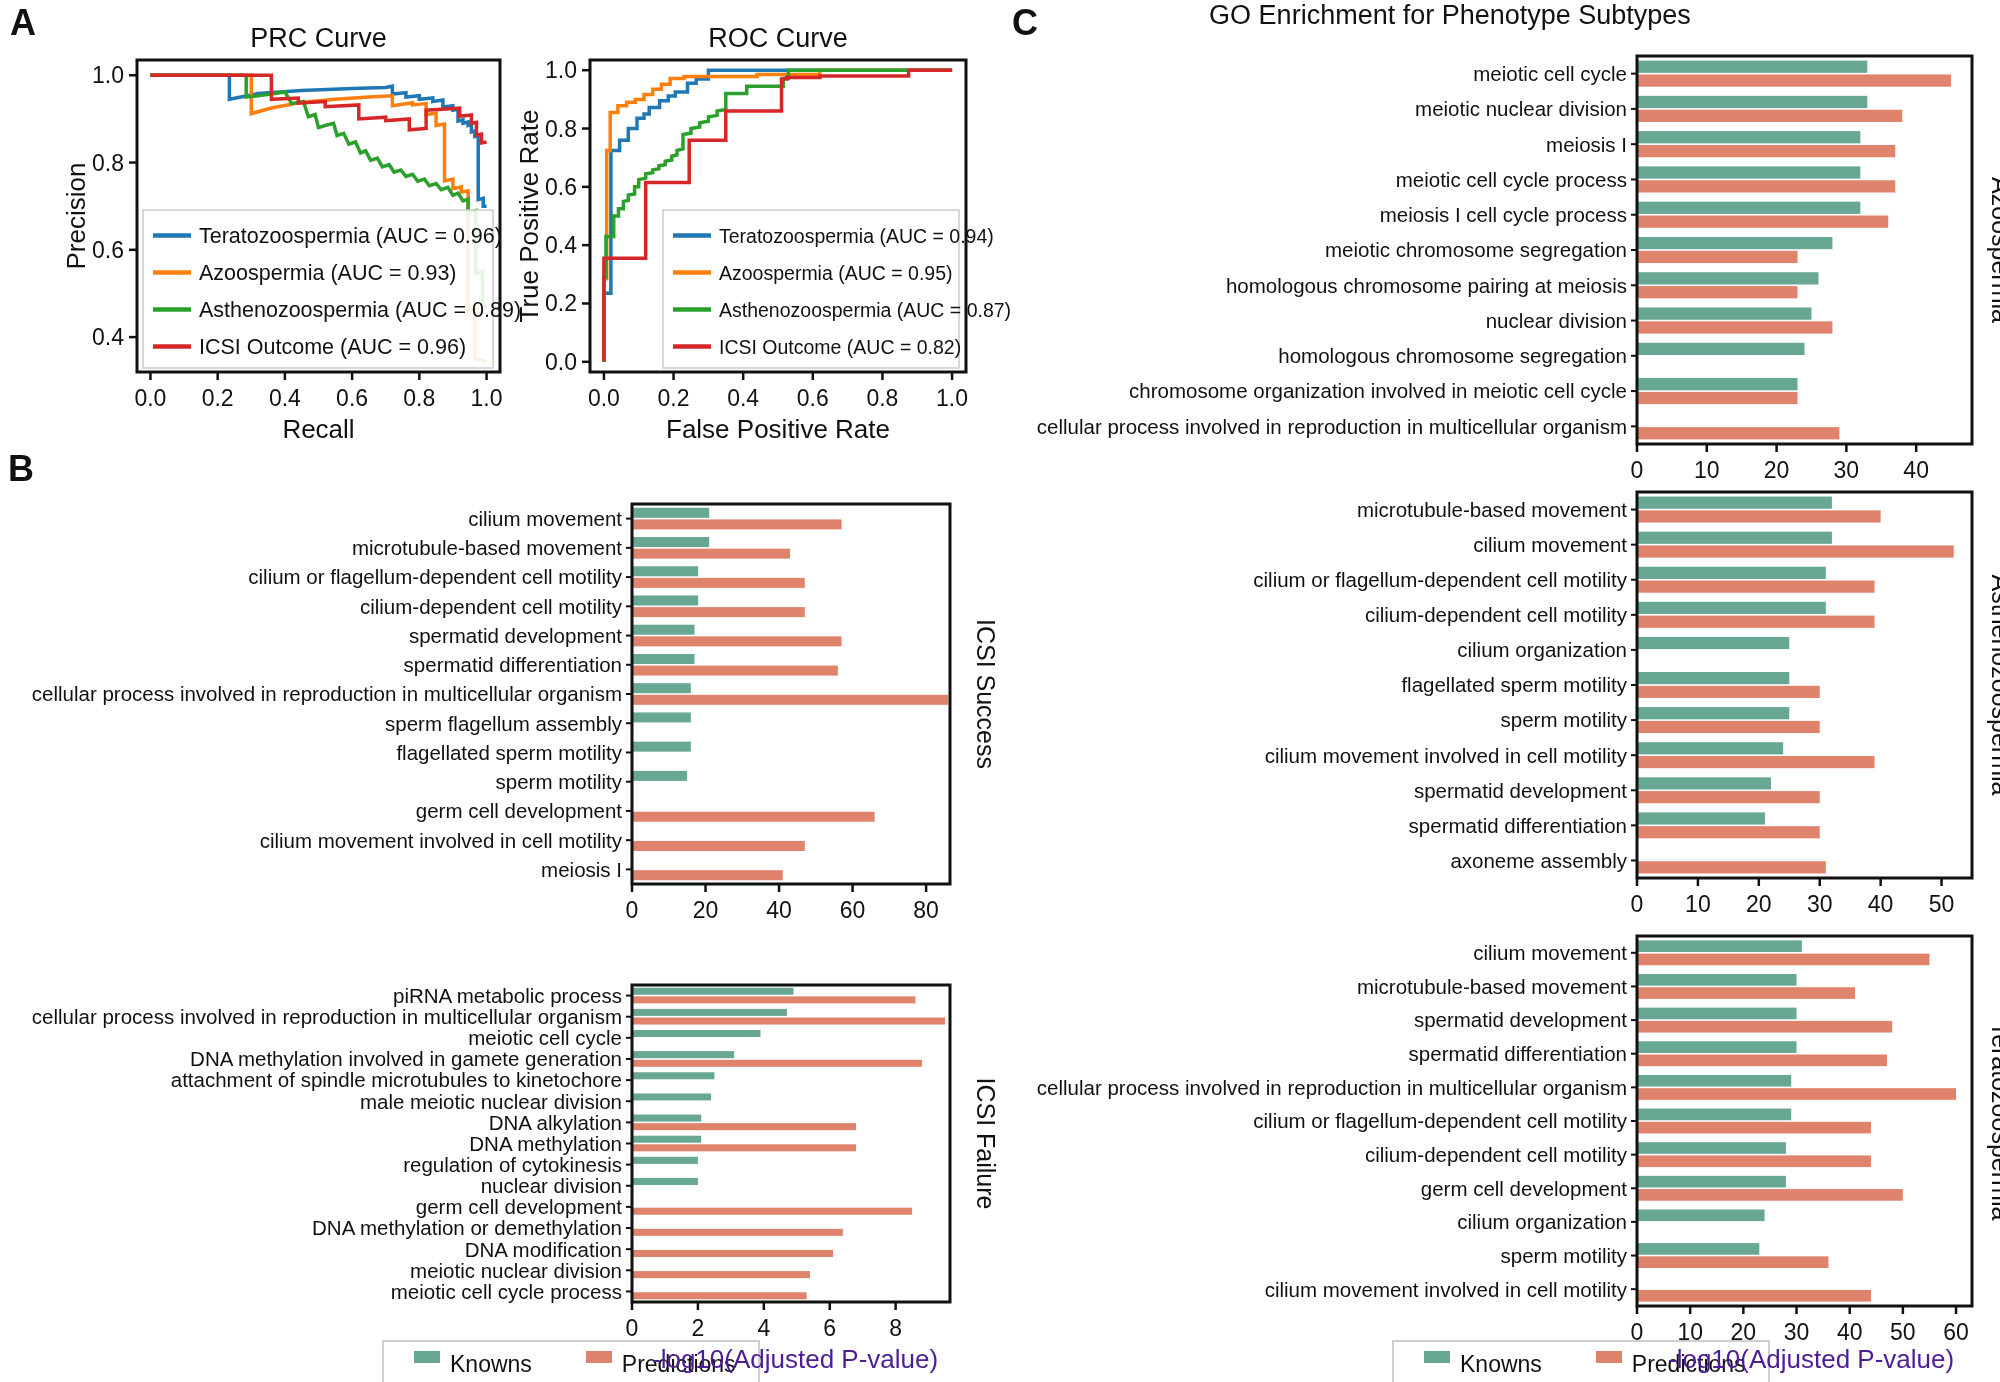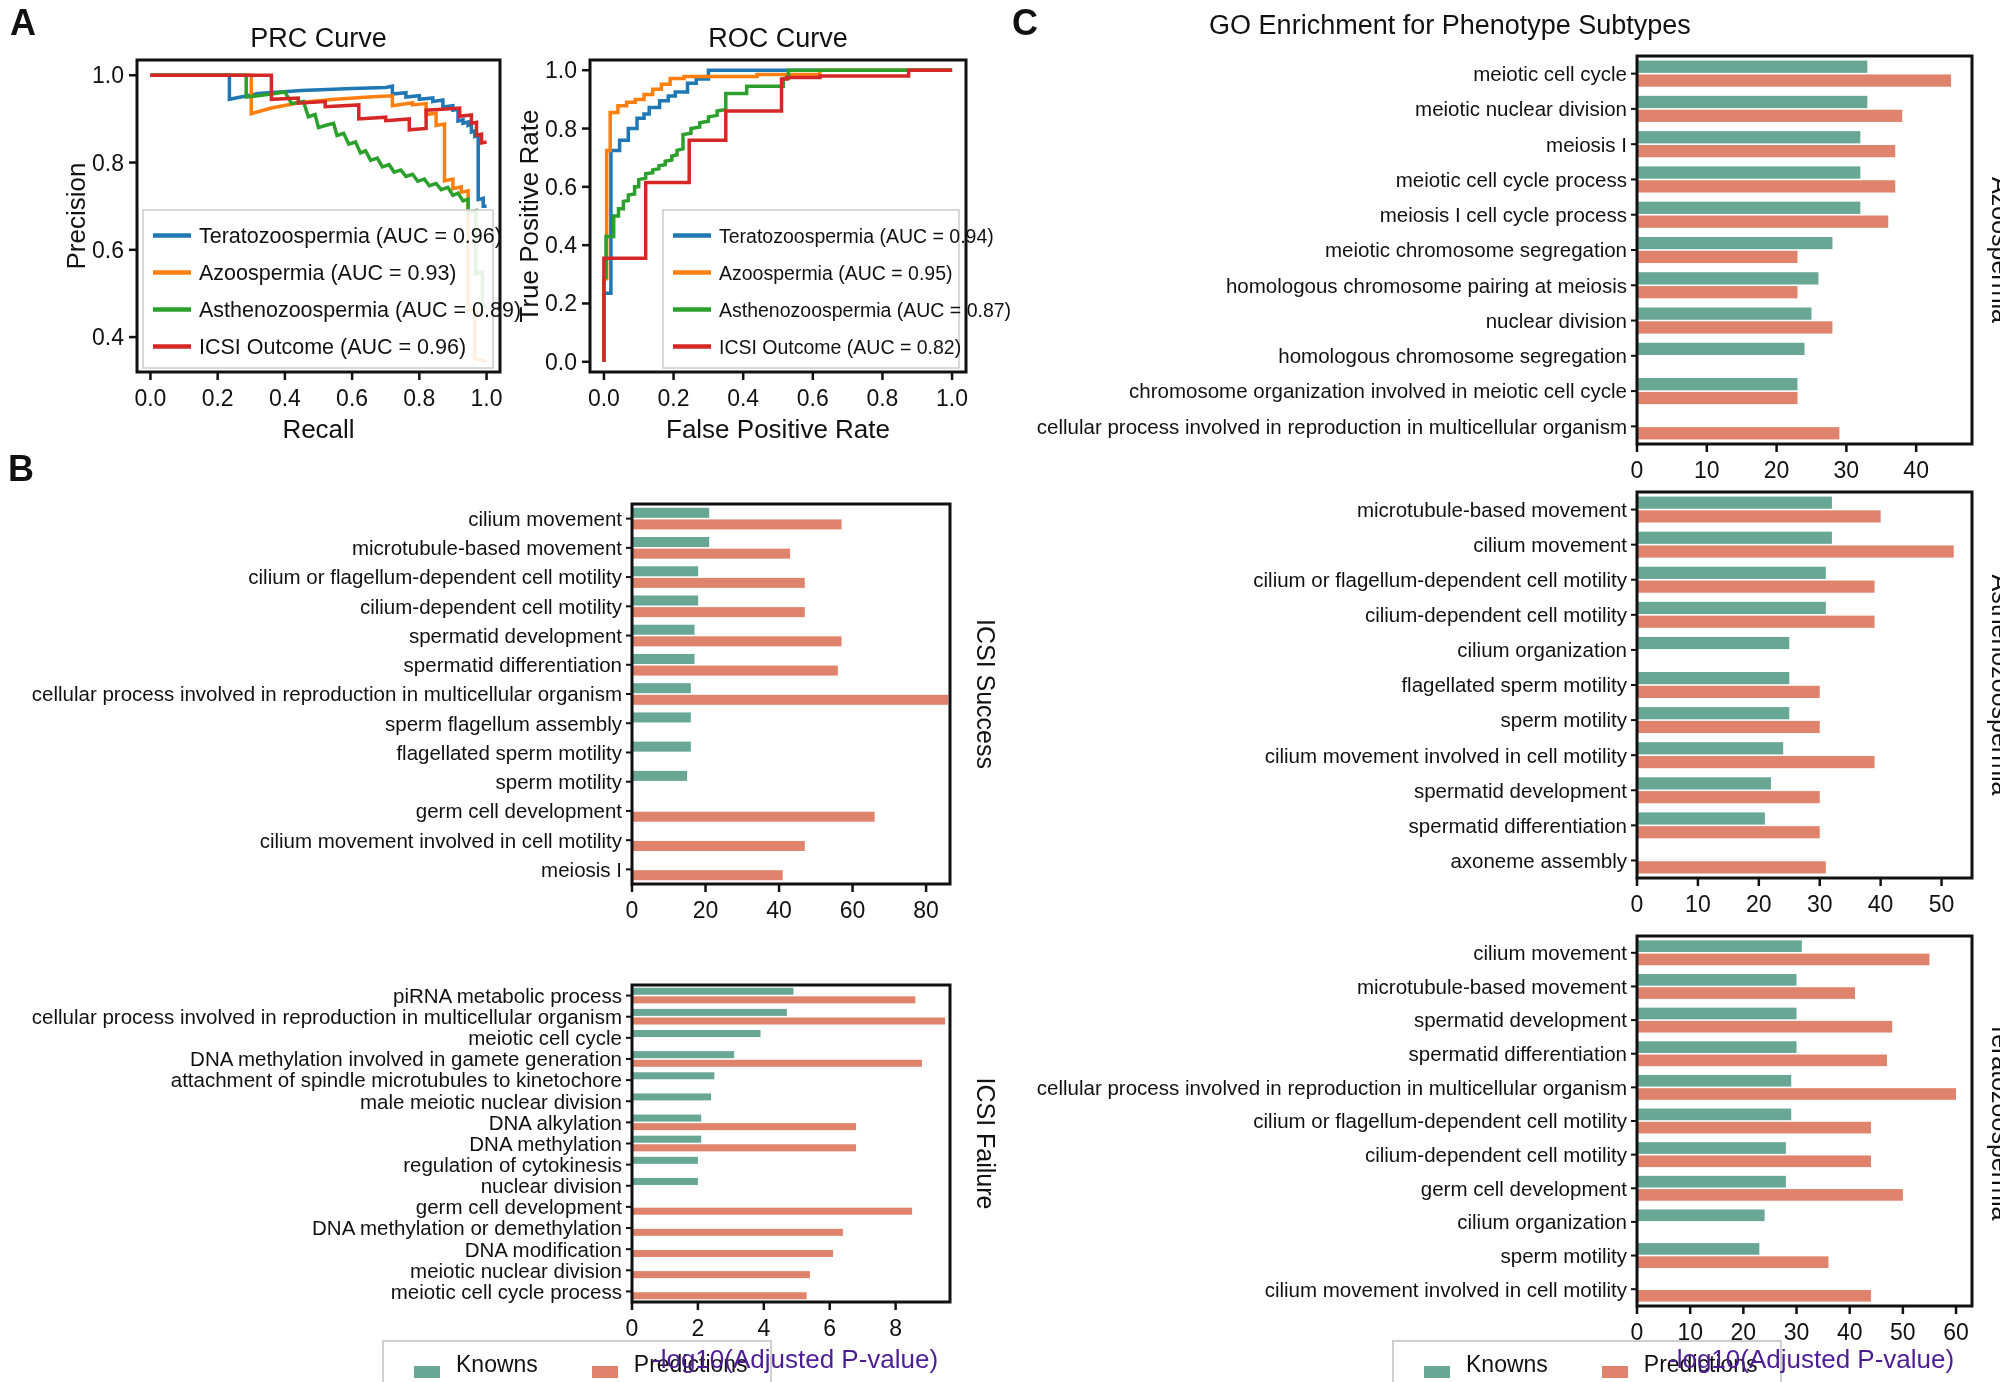--- a/index.html
+++ b/index.html
@@ -4,33 +4,33 @@
 <style>
   html,body{margin:0;padding:0;background:#ffffff;}
   body{font-family:"Liberation Sans","DejaVu Sans",sans-serif;color:#111;}
   .fig{position:relative;width:2000px;height:1382px;background:#fff;overflow:hidden;}
   .plabel{position:absolute;font-size:36px;font-weight:bold;color:#111;}
   .ctitle{position:absolute;font-size:27px;text-align:center;color:#111;}
   svg.chart{position:absolute;overflow:visible;}
   svg text{fill:#111;}
   .blegend{position:absolute;display:flex;align-items:center;gap:46px;
            border:2px solid #cfcfcf;background:#fff;padding:9px 22px;font-size:23px;}
-  .blegend .item{display:flex;align-items:flex-end;gap:16px;padding-left:8px;}
+  .blegend .item{display:flex;align-items:flex-start;gap:10px;padding-left:8px;}
   .sw{display:inline-block;width:26px;height:12px;}
   .xlab{position:absolute;font-size:26px;color:#4c1d95;}
 </style>
 </head>
 <body>
 
 <div class="fig">
   <div class="plabel" style="left:10px;top:2px;">A</div>
   <div class="plabel" style="left:8px;top:448px;">B</div>
   <div class="plabel" style="left:1012px;top:2px;">C</div>
 
-  <div class="ctitle" style="left:1000px;top:10px;width:900px;">GO Enrichment for Phenotype Subtypes</div>
+  <div class="ctitle" style="left:1000px;top:0;width:900px;">GO Enrichment for Phenotype Subtypes</div>
 
   <svg class="chart" id="chart-prc" width="455" height="430" style="left: 55px; top: 14px;">
       <line x1="95.44444444444444" y1="358" x2="95.44444444444444" y2="366" stroke="#111111" stroke-width="2.5"></line>
       <text x="95.44444444444444" y="392" font-size="23" text-anchor="middle">0.0</text>
       <line x1="162.66666666666669" y1="358" x2="162.66666666666669" y2="366" stroke="#111111" stroke-width="2.5"></line>
       <text x="162.66666666666669" y="392" font-size="23" text-anchor="middle">0.2</text>
       <line x1="229.88888888888889" y1="358" x2="229.88888888888889" y2="366" stroke="#111111" stroke-width="2.5"></line>
       <text x="229.88888888888889" y="392" font-size="23" text-anchor="middle">0.4</text>
       <line x1="297.1111111111111" y1="358" x2="297.1111111111111" y2="366" stroke="#111111" stroke-width="2.5"></line>
       <text x="297.1111111111111" y="392" font-size="23" text-anchor="middle">0.6</text>

